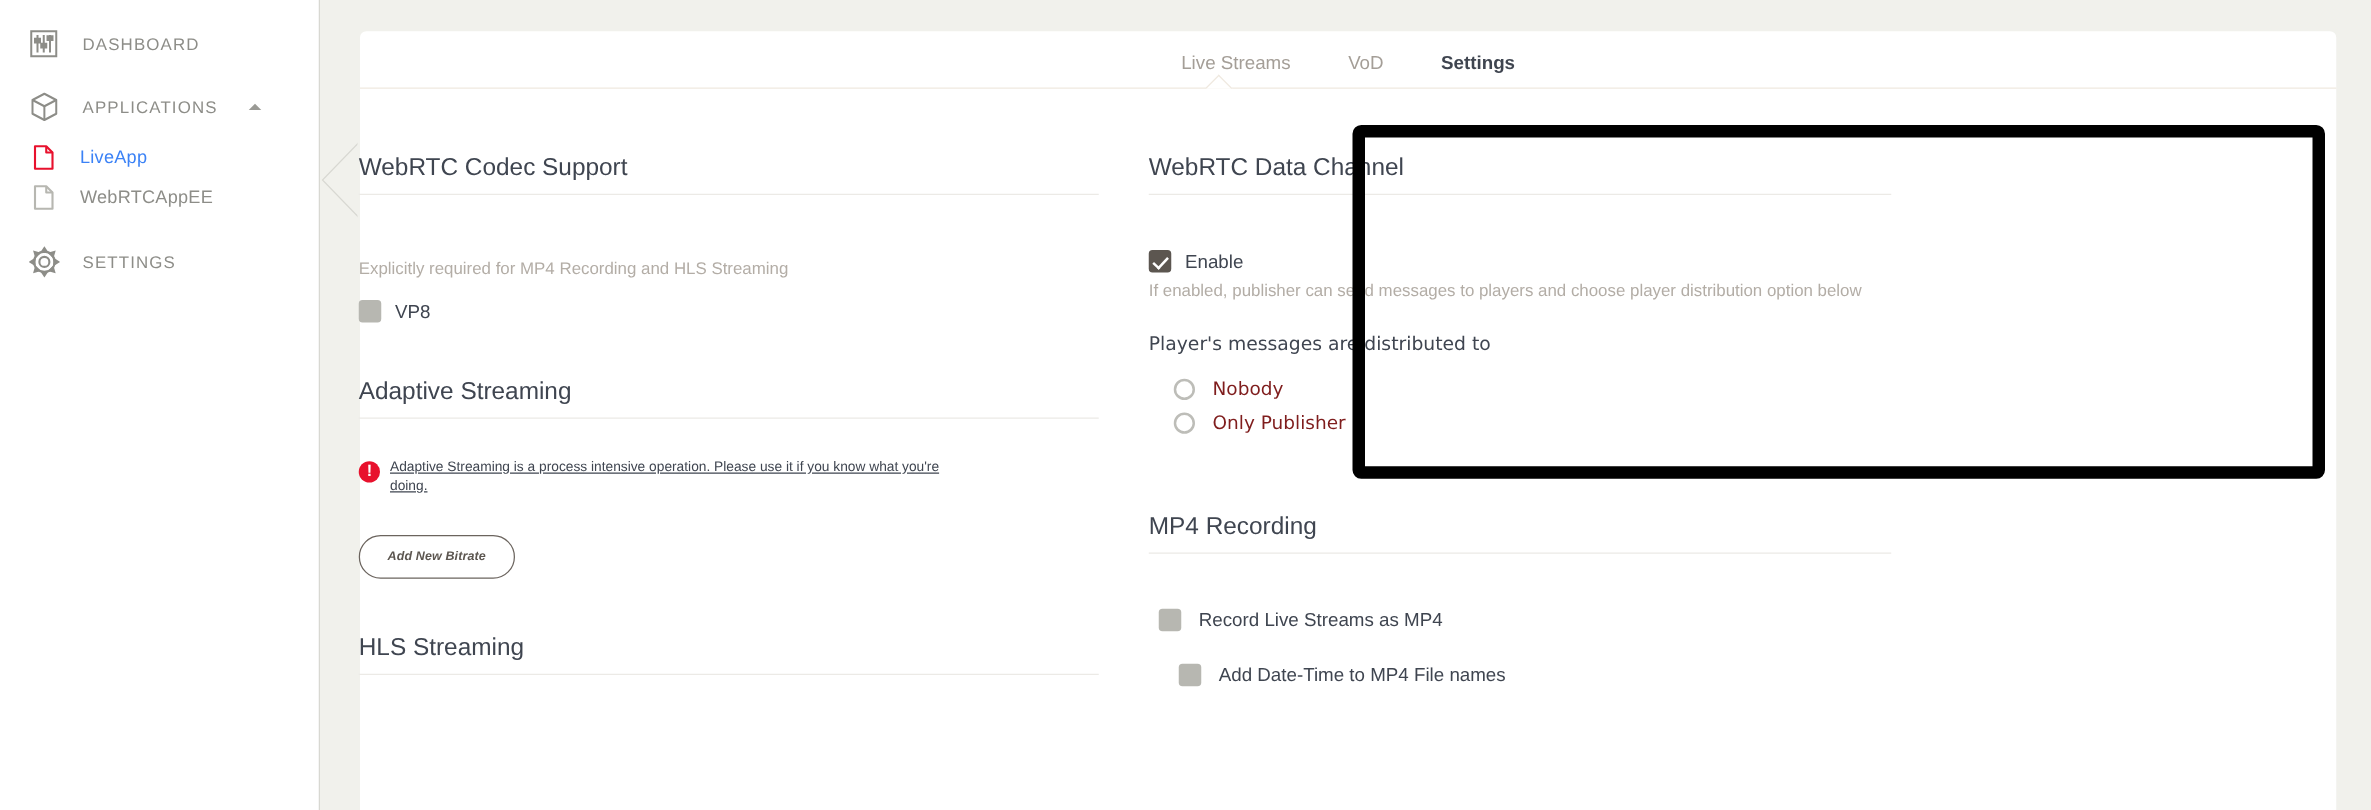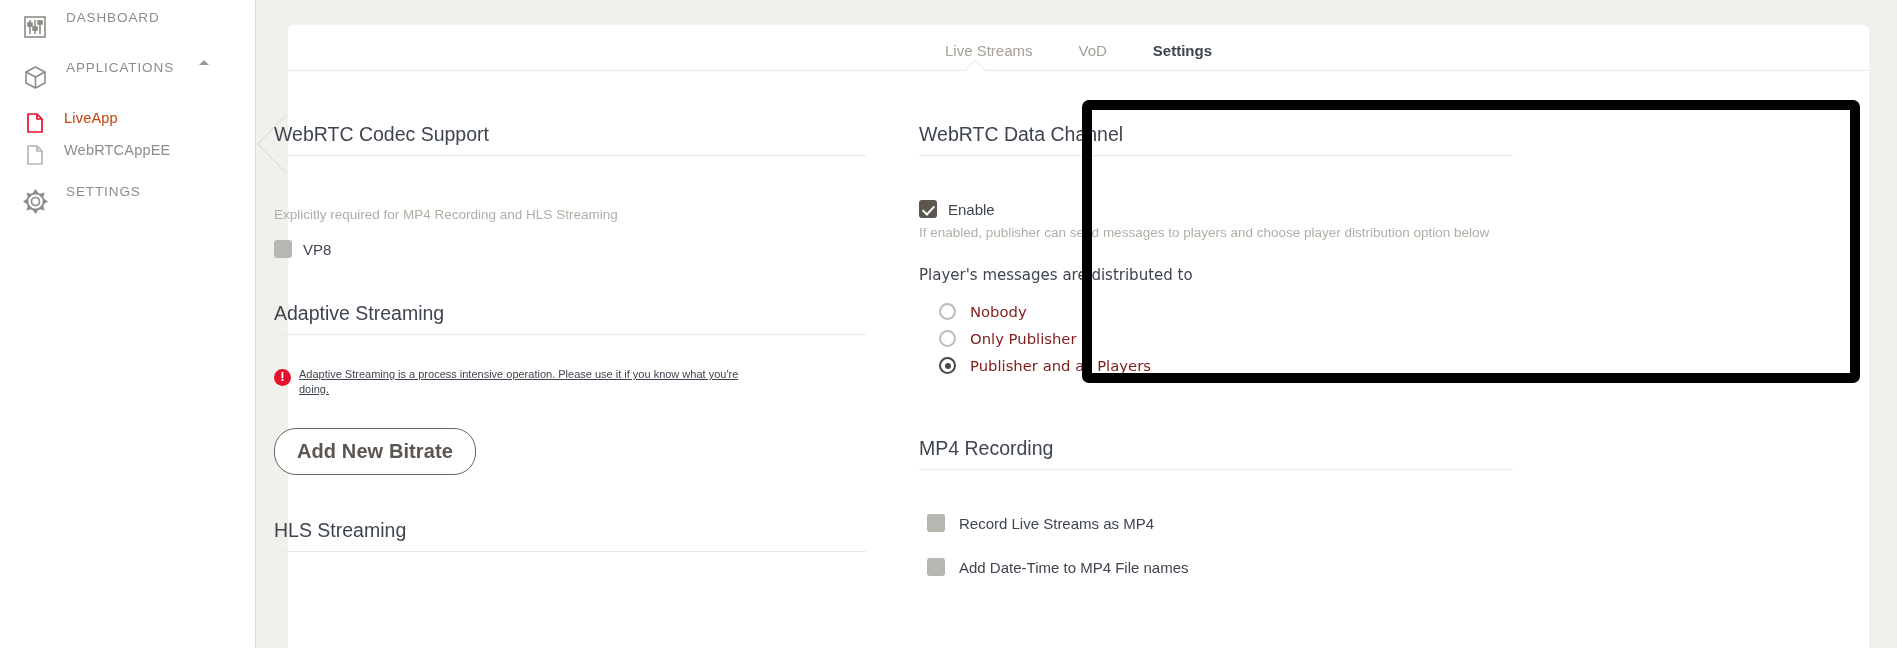--- a/index.html
+++ b/index.html
@@ -23,20 +23,21 @@
     left: 0; top: 0;
     width: 256px;
     height: 648px;
     background: #ffffff;
     border-right: 1px solid #d8d8d2;
     padding-top: 10px;
   }
 
   .nav-item {
     display: flex;
+    align-items: center;
     height: 50px;
     padding-left: 18px;
     cursor: pointer;
     position: relative;
   }
 
   .nav-icon {
     width: 34px;
     height: 34px;
     flex: 0 0 34px;
@@ -56,21 +57,21 @@
   }
 
   .nav-label.mixed {
     text-transform: none;
     letter-spacing: 0.2px;
     font-size: 14.5px;
   }
 
   .nav-item.sub { padding-left: 22px; height: 32px; }
   .nav-item.sub .nav-icon { width: 26px; flex: 0 0 26px; height: 26px; margin-right: 16px; }
-  .nav-item.active .nav-label { color: #c2410c; }
+  .nav-item.active .nav-label { color: #3b82f6; }
 
   .chevron-up {
     position: absolute;
     right: 46px;
     width: 0; height: 0;
     border-left: 5px solid transparent;
     border-right: 5px solid transparent;
     border-bottom: 5px solid #9a9a95;
   }
 
@@ -142,21 +143,21 @@
     display: flex;
     padding: 0;
   }
 
   .col {
     padding-top: 52px;
   }
   #col-left  { width: 645px; padding-left: 0; margin-left: -14px; }
   #col-right { width: 900px; }
 
-  .col-inner-left  { width: 592px; margin-left: 0; }
+  .col-inner-left  { width: 592px; margin-left: 13px; }
   .col-inner-right { width: 594px; }
 
   .section-title {
     font-size: 19.5px;
     font-weight: 400;
     color: #3f4550;
     padding-bottom: 9px;
     border-bottom: 1px solid #eceae6;
   }
 
@@ -228,26 +229,27 @@
     line-height: 18px;
     font-family: "Liberation Sans", sans-serif;
   }
 
   
   .pill-btn {
     display: inline-block;
     border: 1.6px solid #6b645e;
     border-radius: 22px;
     padding: 11px 22px;
-    font-size: 20px;
+    font-size: 10px;
     color: #5c5650;
     font-weight: bold;
     background: #fff;
     cursor: pointer;
     letter-spacing: 0.1px;
+    font-style: italic;
   }
 
   
   #highlight-box {
     position: absolute;
     left: 794px;
     top: 75px;
     width: 778px;
     height: 283px;
     border: 10px solid #000000;
@@ -443,40 +445,36 @@
 
         <div class="radio-group">
           <div class="radio-row">
             <span class="rbox"></span>
             <span class="radio-label">Nobody</span>
           </div>
           <div class="radio-row">
             <span class="rbox"></span>
             <span class="radio-label">Only Publisher</span>
           </div>
-          <div class="radio-row">
-            <span class="rbox selected"></span>
-            <span class="radio-label">Publisher and all Players</span>
-          </div>
         </div>
 
         <div class="spacer-56"></div>
 
         <div class="section-title">MP4 Recording</div>
 
         <div class="spacer-44"></div>
 
         <div class="check-row" style="margin-left:8px;">
           <span class="cbox" style="margin-right:14px;"></span>
           <span class="check-label">Record Live Streams as MP4</span>
         </div>
 
         <div class="spacer-26"></div>
 
-        <div class="check-row" style="margin-left:8px;text-align:right;">
+        <div class="check-row" style="margin-left:24px;text-align:right;">
           <span class="cbox" style="margin-right:14px;"></span>
           <span class="check-label">Add Date-Time to MP4 File names</span>
         </div>
 
       </div>
     </div>
 
   </div>
 
   <div id="highlight-box"></div>

